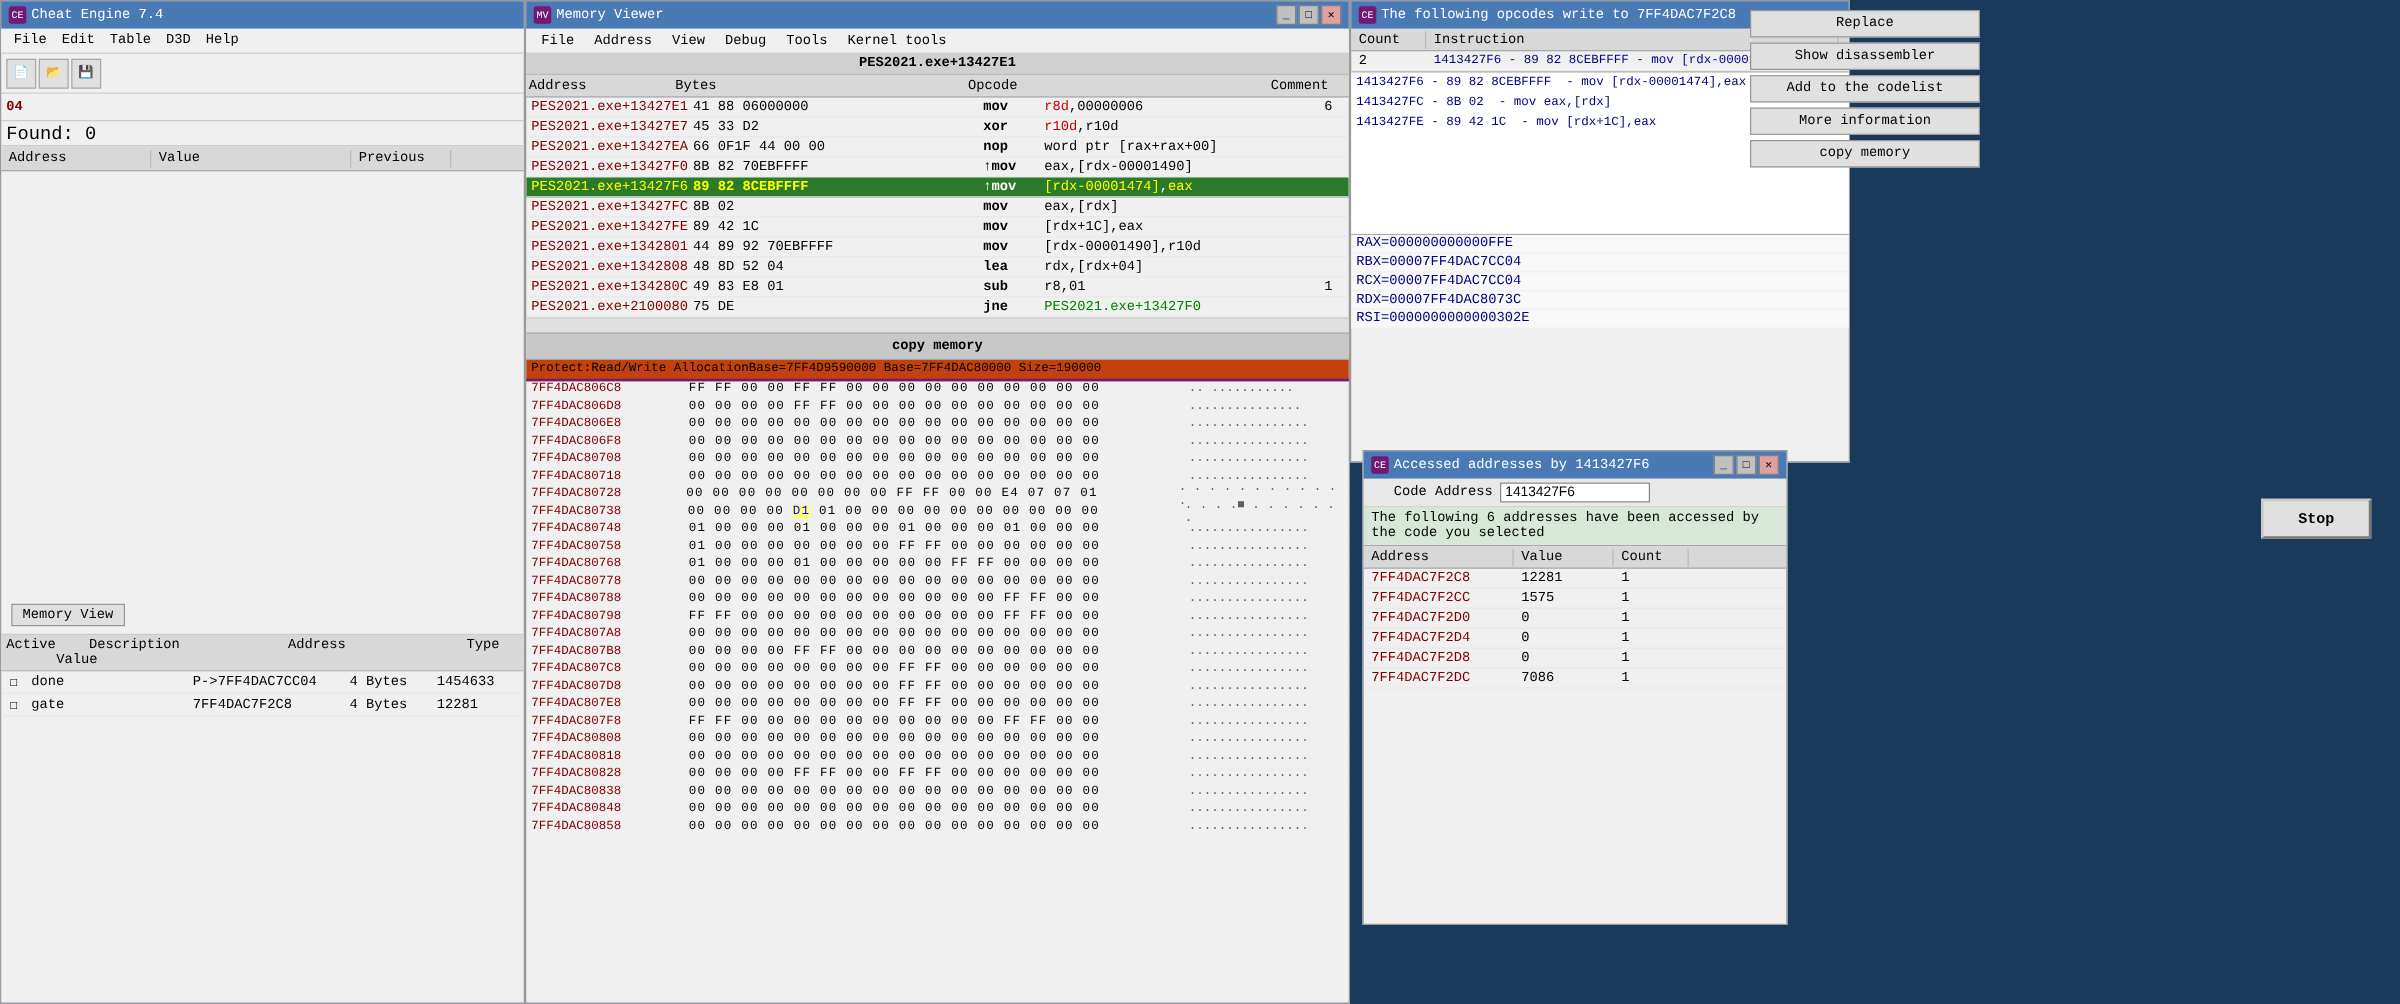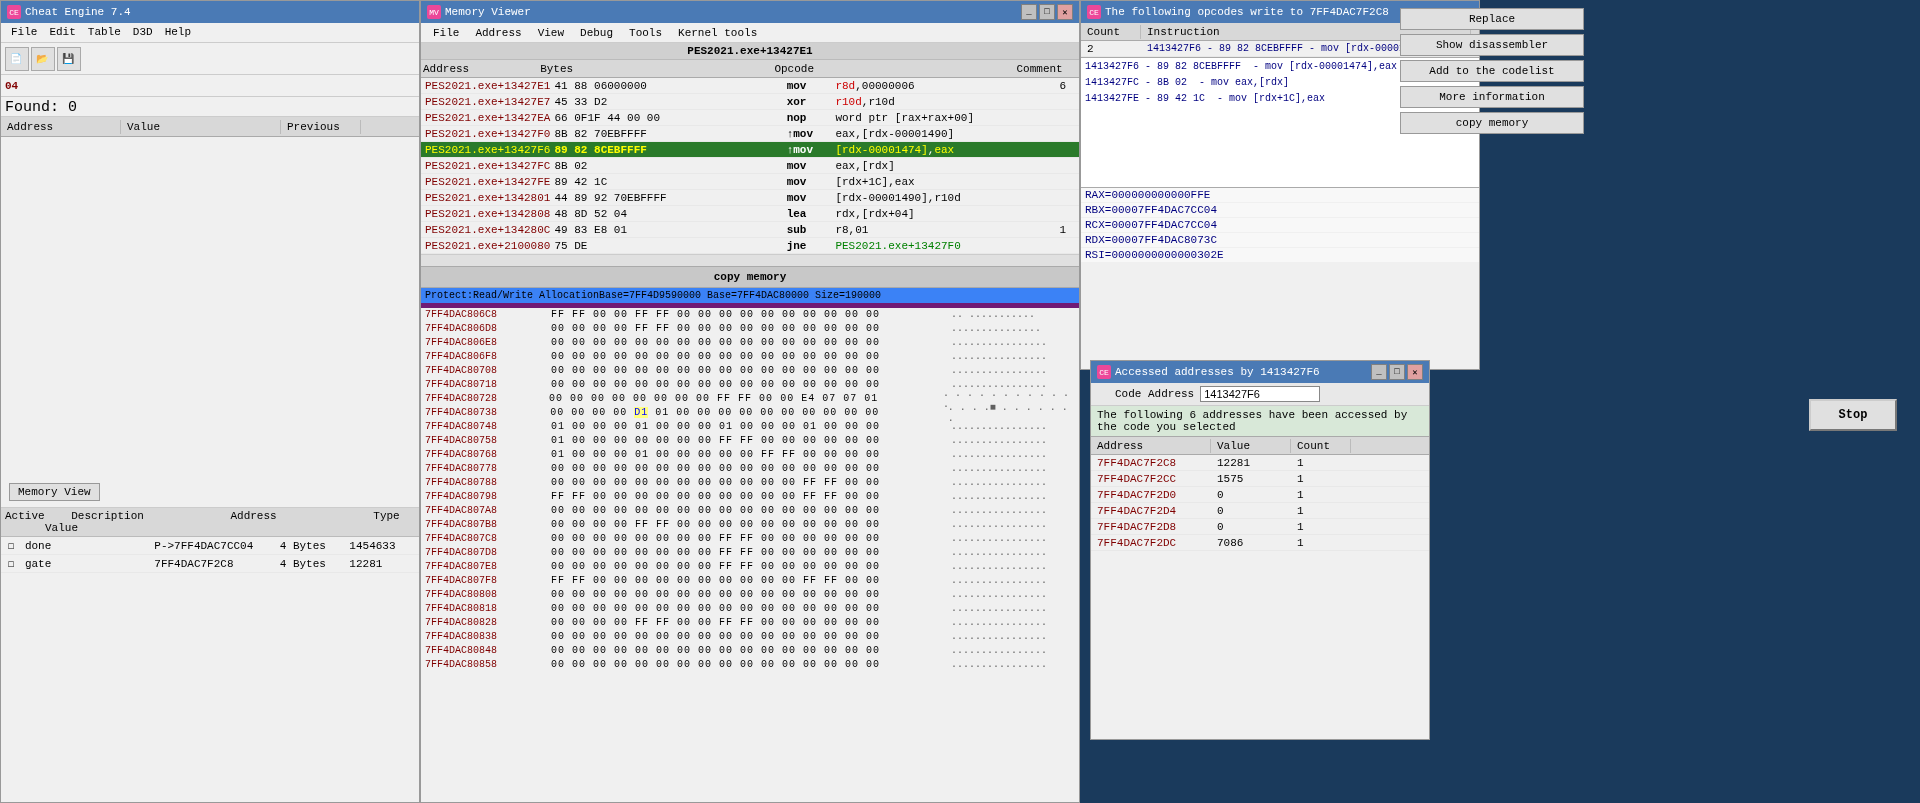--- a/index.html
+++ b/index.html
@@ -28,21 +28,21 @@
       color: white;
       padding: 2px 6px;
       font-size: 11px;
       display: flex;
       align-items: center;
       gap: 4px;
       height: 22px;
     }
     .ce-titlebar-icon {
       width: 14px; height: 14px;
-      background: #ec4899;
+      background: #701a75;
       border-radius: 2px;
       font-size: 8px;
       display: flex; align-items: center; justify-content: center;
       color: white;
     }
     .ce-menubar {
       background: #f0f0f0;
       display: flex;
       gap: 0;
       padding: 2px 4px;
@@ -218,24 +218,24 @@
     .hex-header {
       display: flex;
       background: #d8d8d8;
       height: 16px;
       align-items: center;
       font-size: 10px;
       padding-left: 4px;
       border-bottom: 1px solid #aaa;
     }
     .hex-info {
-      background: #3b82f6;
+      background: #c2410c;
       padding: 2px 4px;
       font-size: 10px;
-      border-bottom: 5px solid #701a75;
+      border-bottom: 2px solid #701a75;
     }
     .hex-row {
       display: flex;
       height: 14px;
       align-items: center;
       font-size: 10px;
       border-bottom: 1px solid #f0f0f0;
     }
     .hex-row .h-addr { width: 130px; padding-left: 4px; color: #800000; }
     .hex-row .h-bytes { width: 400px; letter-spacing: 1px; }

